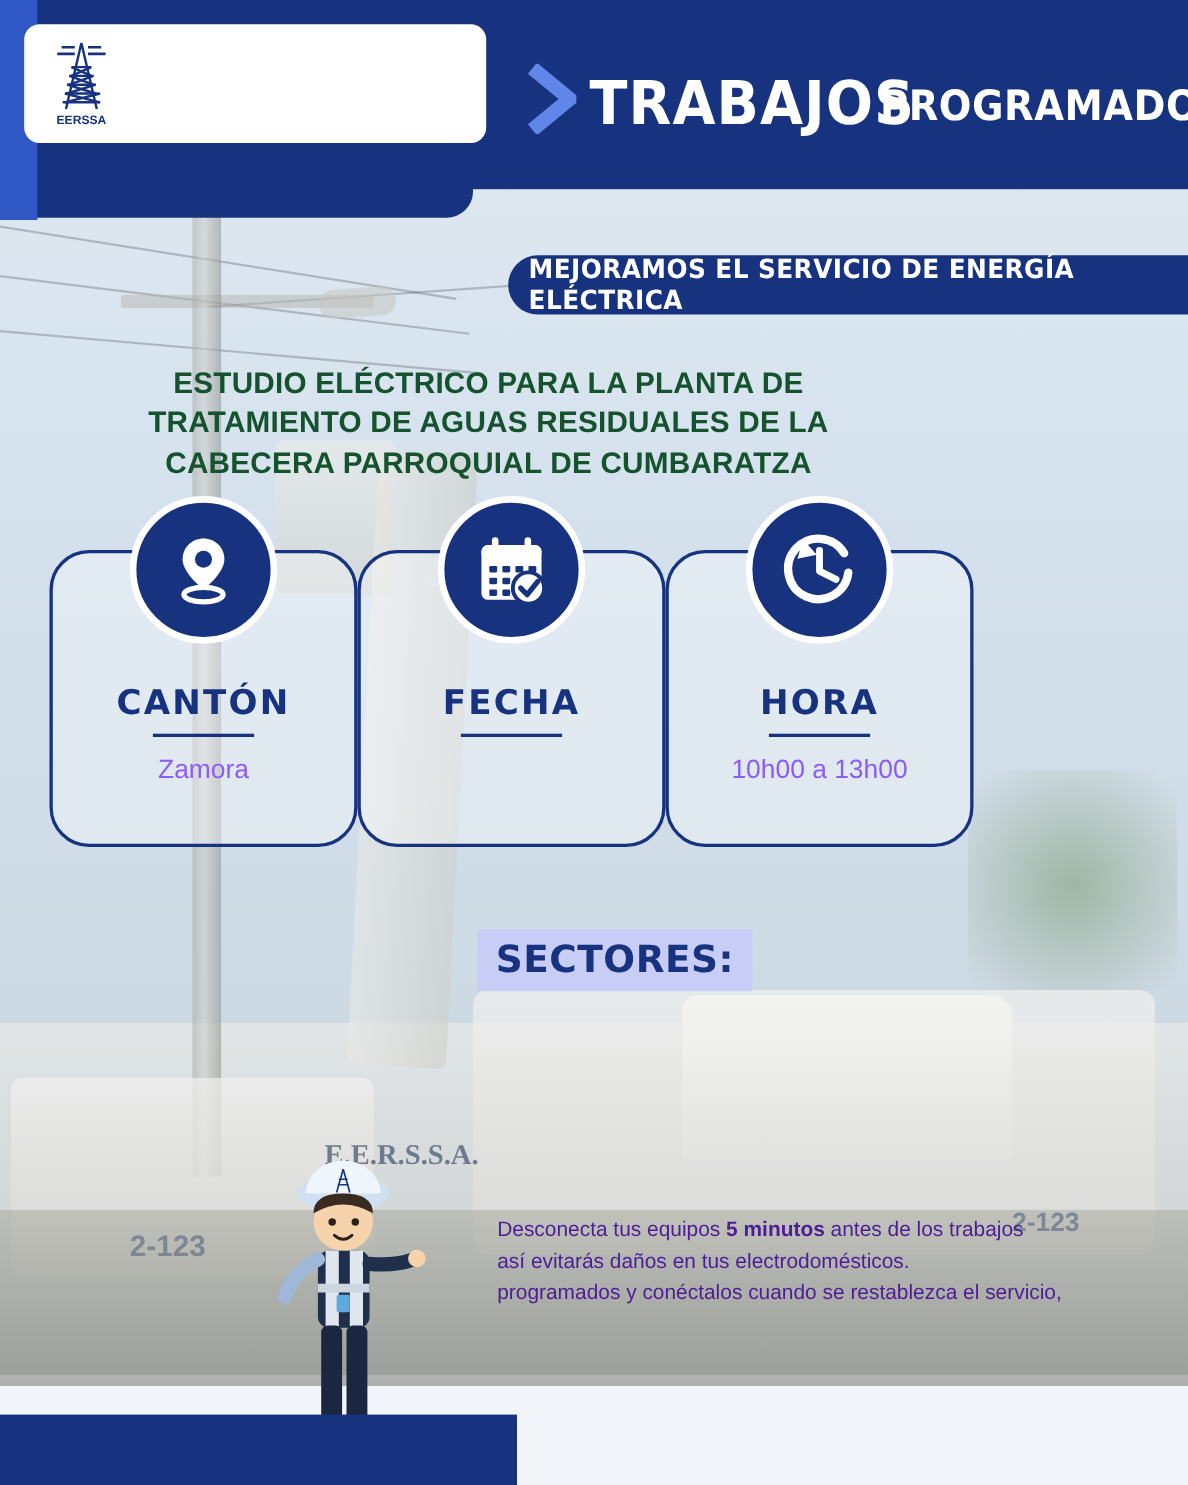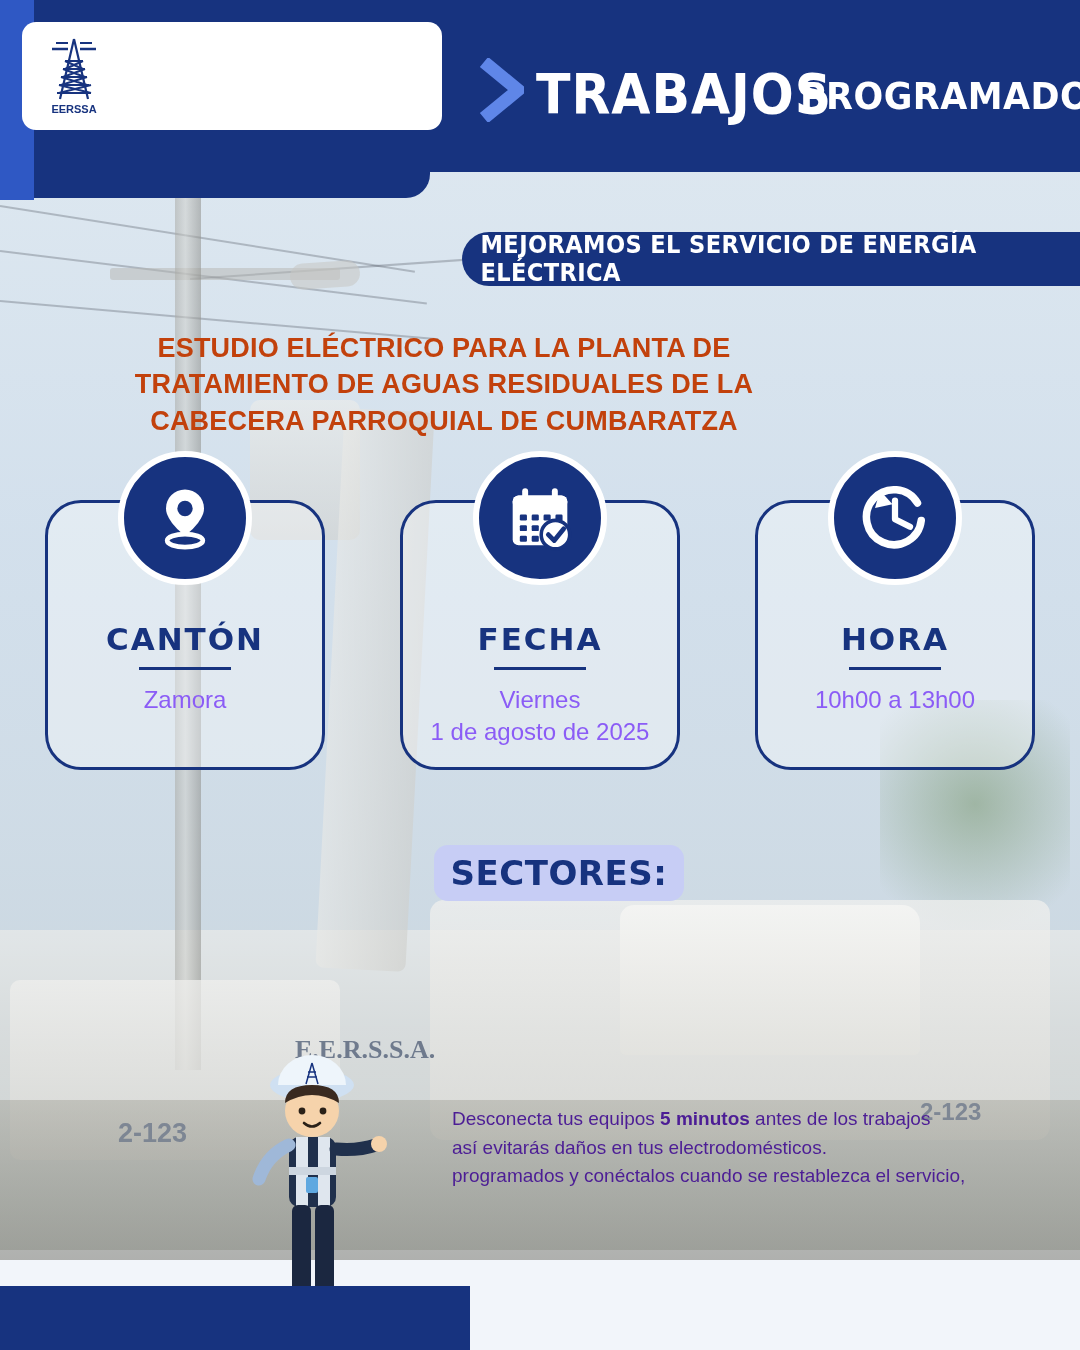--- a/index.html
+++ b/index.html
@@ -136,28 +136,28 @@
   }
   .ribbon span {
     color:#fff; font-size:24px; font-weight:bold; letter-spacing:.4px;
     font-family:"DejaVu Sans", sans-serif; transform:scaleX(.94);
   }
 
   
   .work-desc {
     position:absolute; left:0; top:330px; width:888px;
     text-align:center; padding:0 60px;
-    color:#c2410c; font-size:27px; font-weight:bold; line-height:1.35;
+    color:#14532d; font-size:27px; font-weight:bold; line-height:1.35;
     letter-spacing:.2px;
   }
 
   
   .cards {
     position:absolute; left:45px; top:500px; width:990px;
-    display:flex; justify-content:space-between;
+    display:flex; justify-content:flex-start;
   }
   .card {
     position:relative; width:280px; height:270px;
     border:3px solid #17337f; border-radius:36px;
     background:rgba(255,255,255,0.35);
     display:flex; flex-direction:column; align-items:center;
   }
   .card-icon {
     position:absolute; top:-52px; left:50%; transform:translateX(-50%);
     width:134px; height:134px; border-radius:50%;
@@ -172,21 +172,21 @@
     width:92px; height:3px; background:#17337f; margin:10px 0 14px;
   }
   .card-value {
     font-size:24px; color:#8b5cf6; text-align:center; line-height:1.35;
     padding:0 12px;
   }
 
   
   .sectores-label {
     position:absolute; left:434px; top:845px; width:250px; height:56px;
-    background:#c7cdf5; border-radius:14px;
+    background:#c7cdf5; border-radius:0;
     display:flex; align-items:center; justify-content:center;
   }
   .sectores-label span {
     font-size:34px; font-weight:bold; color:#17337f;
     letter-spacing:.5px; font-family:"DejaVu Sans", sans-serif;
   }
   .sector-list {
     position:absolute; left:0; top:975px; width:1080px;
     text-align:center; font-size:26px; color:#16223d; line-height:1.5;
     padding:0 90px;
@@ -310,22 +310,20 @@
             <rect x="35" y="38" width="6" height="5" rx="1"></rect>
             <rect x="15" y="47" width="6" height="5" rx="1"></rect>
             <rect x="25" y="47" width="6" height="5" rx="1"></rect>
           </g>
           <circle cx="45" cy="46" r="12" fill="#fff" stroke="#17337f" stroke-width="3"></circle>
           <path d="M39 46 L44 51 L52 41" stroke="#17337f" stroke-width="4" fill="none" stroke-linecap="round" stroke-linejoin="round"></path>
         </svg>
       </div>
       <div class="card-title">FECHA</div>
       <div class="card-sep"></div>
-      <div class="card-value" style="white-space:pre-line;">Viernes
-1 de agosto  de 2025</div>
     </div>
 
     <div class="card">
       <div class="card-icon">
         <svg viewBox="0 0 64 64" width="80" height="80">
           <path d="M50 20 A22 22 0 1 0 53 34" stroke="#fff" stroke-width="6" fill="none" stroke-linecap="round"></path>
           <path d="M20 10 L16 24 L30 21 Z" fill="#fff"></path>
           <path d="M32 18 V33 L44 39" stroke="#fff" stroke-width="5" fill="none" stroke-linecap="round" stroke-linejoin="round"></path>
         </svg>
       </div>

